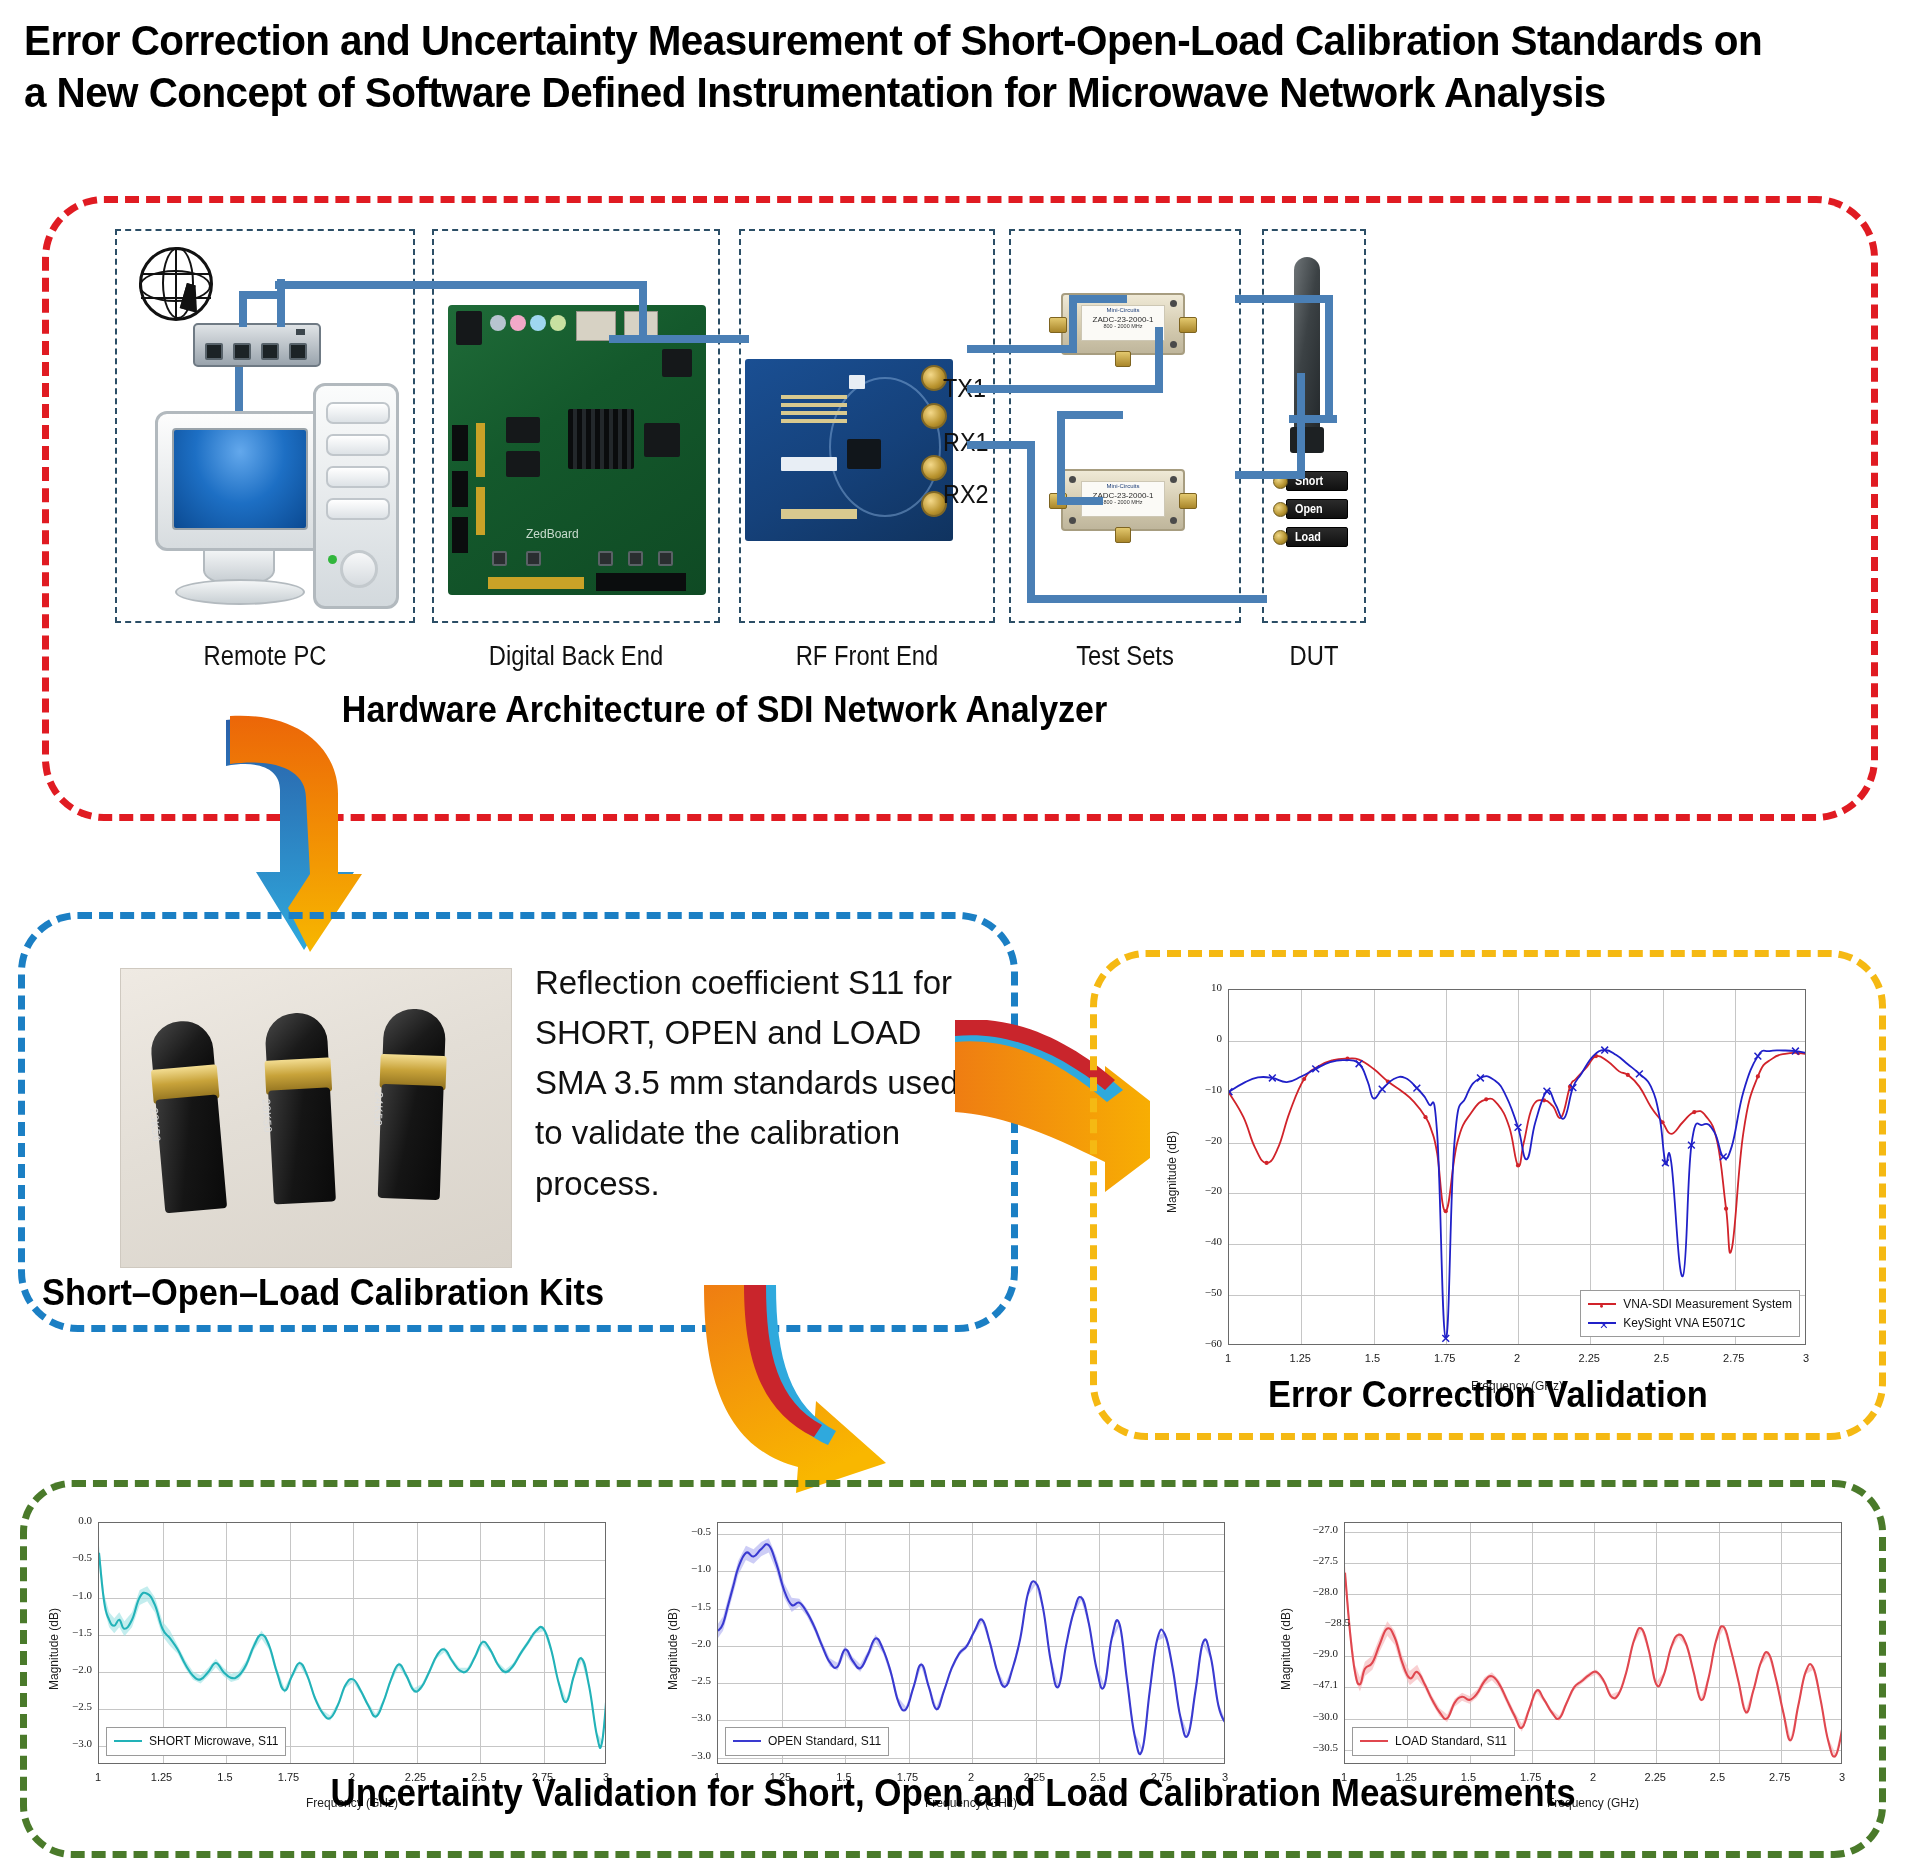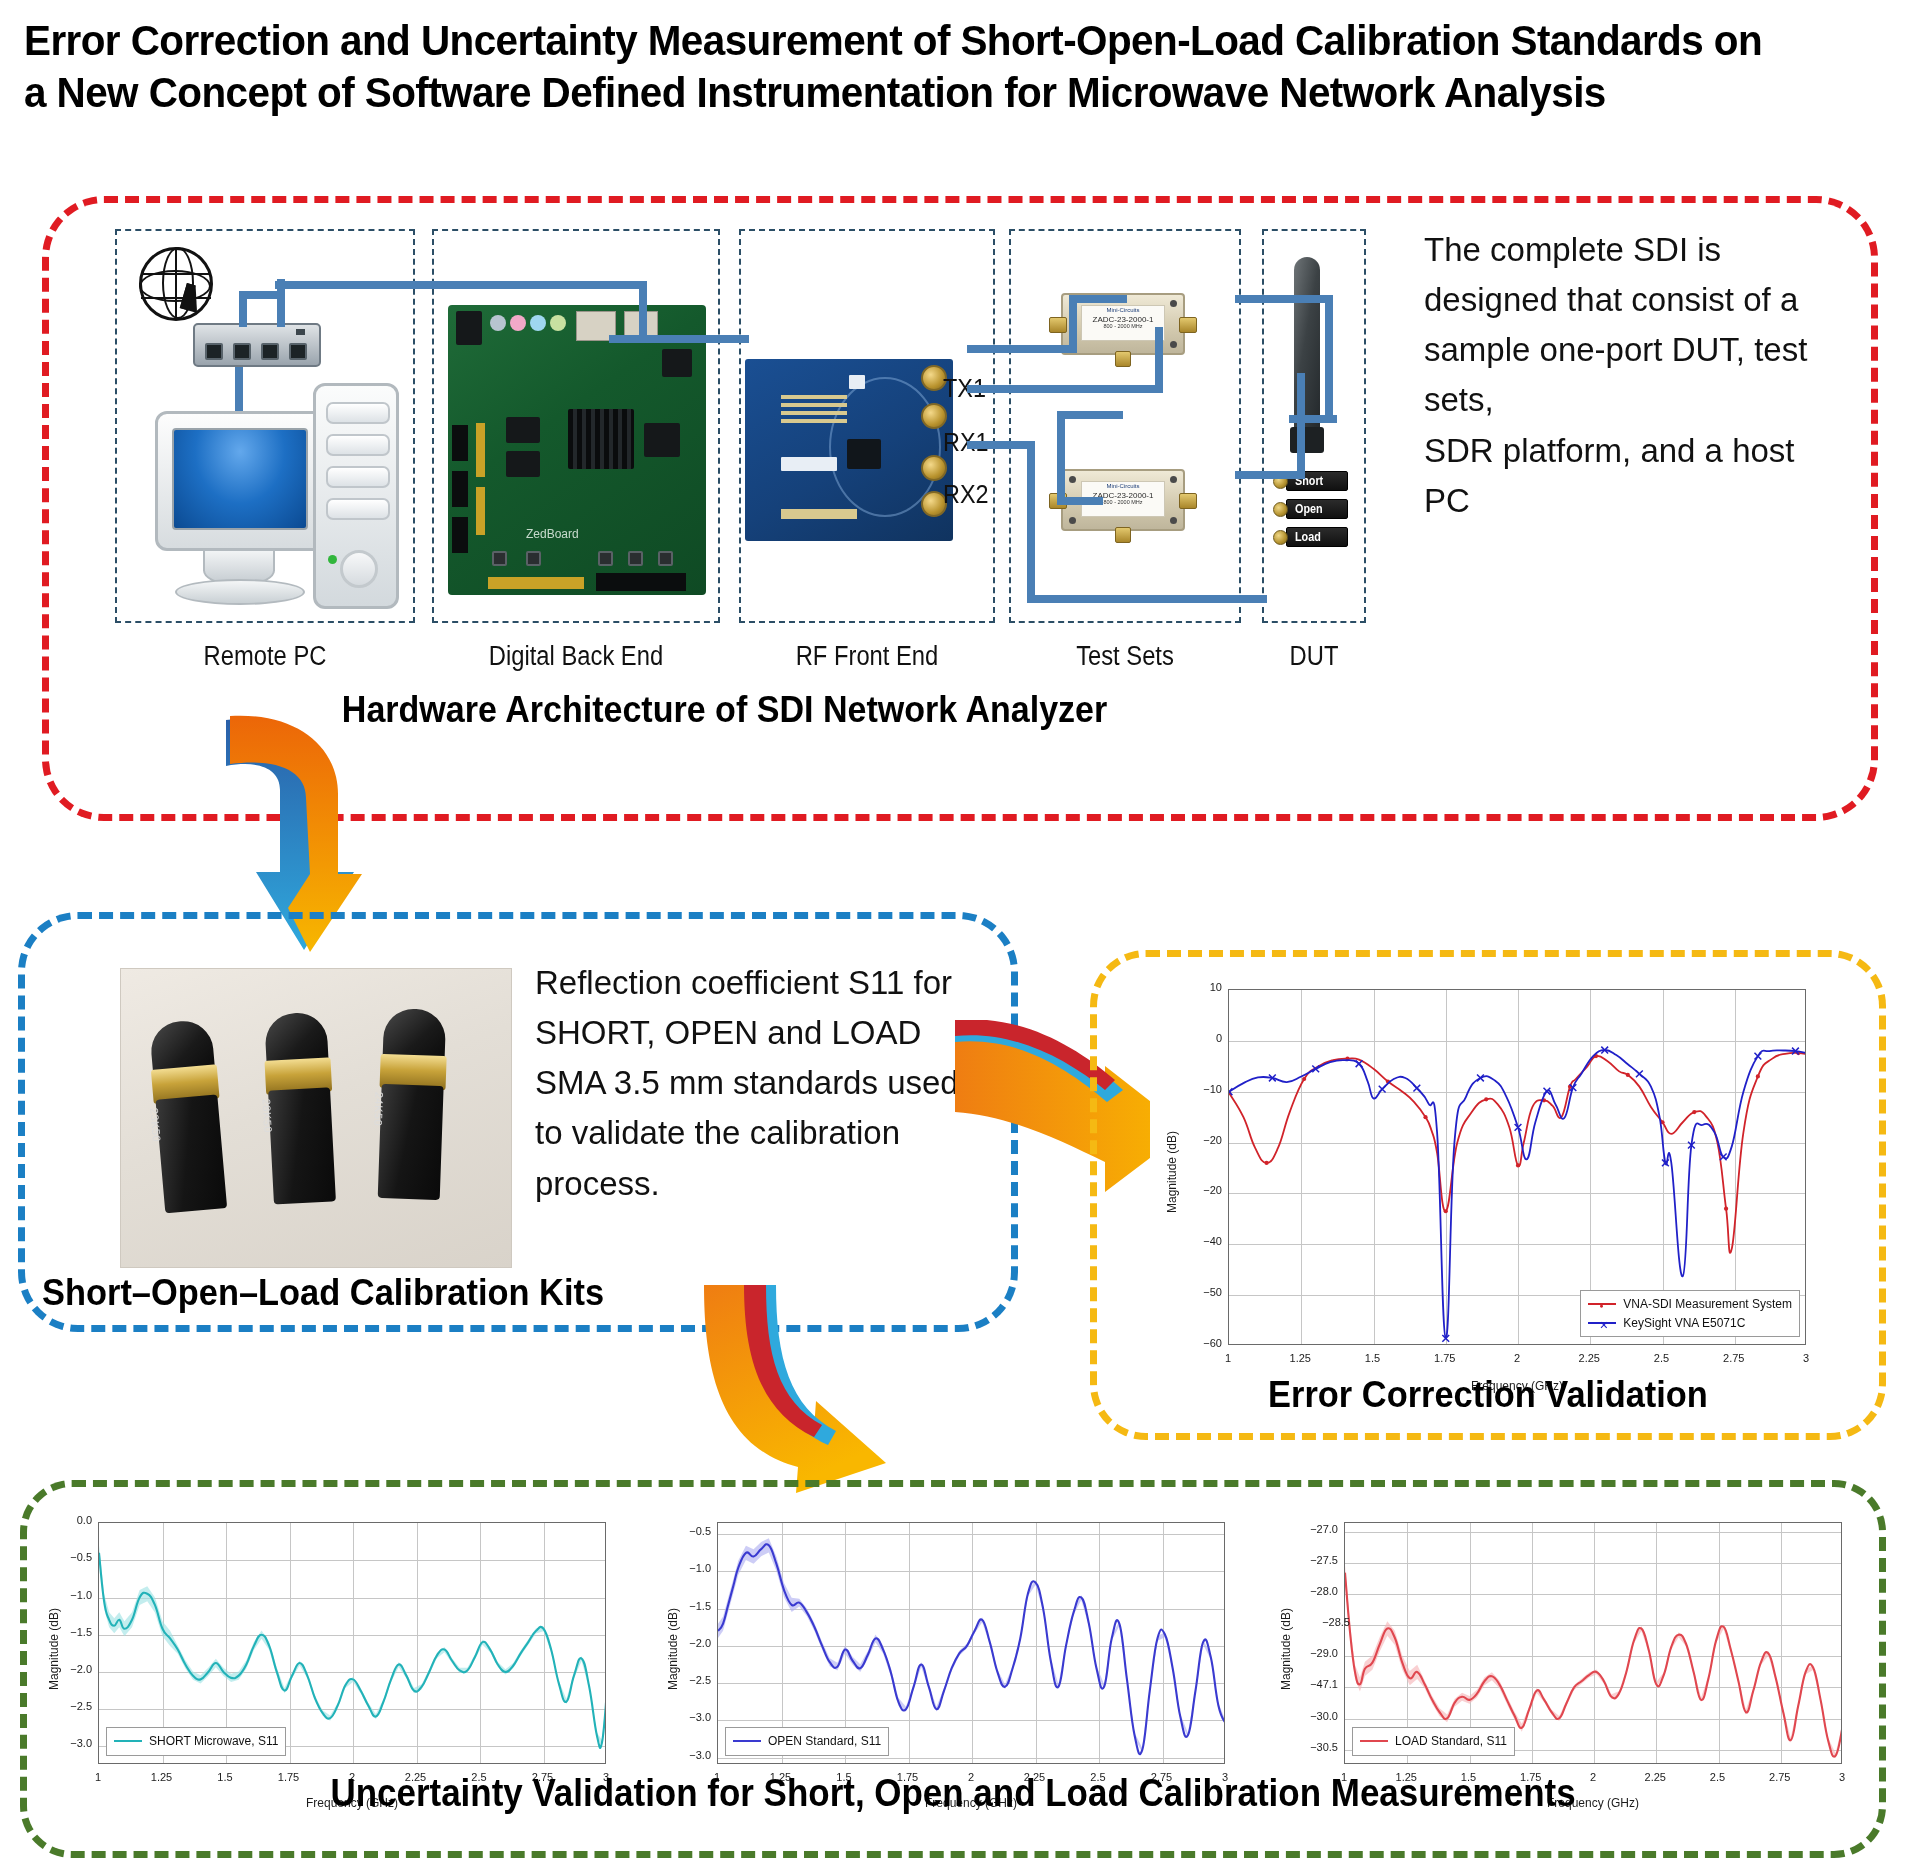--- a/index.html
+++ b/index.html
@@ -307,21 +307,21 @@
   
   .chart { position:absolute; background:#fff; }
   .chart .plot {
     position:absolute; border:1px solid #6a6a6a; background:#fff; overflow:hidden;
   }
   .chart .gl { position:absolute; background:#c6c6c6; }
   .chart .ytick, .chart .xtick {
     position:absolute; font-size:11px; color:#1c1c1c;
     font-family:"Liberation Sans", sans-serif; white-space:nowrap;
   }
-  .chart .ytick { text-align:right; }
+  .chart .ytick { text-align:right;font-family:Liberation Serif, serif; }
   .chart .xtick { text-align:center; }
   .chart .ylab {
     position:absolute; font-size:12px; color:#1c1c1c; white-space:nowrap;
     transform-origin:center center; transform:rotate(-90deg);
   }
   .chart .xlab { position:absolute; font-size:12px; color:#1c1c1c; text-align:center; }
   .chart .legend {
     position:absolute; background:#fff; border:1px solid #9a9a9a;
     padding:4px 7px; font-size:12px; color:#111; line-height:1.55;
     font-family:"Liberation Sans", sans-serif;
@@ -503,22 +503,20 @@
     <div class="wire" style="left:1186px; top:268px; width:68px; height:8px;"></div>
     <div class="wire" style="left:1248px; top:170px; width:8px; height:106px;"></div>
 
     <div class="col-label" id="lbl-pc">Remote PC</div>
     <div class="col-label" id="lbl-dbe">Digital Back End</div>
     <div class="col-label" id="lbl-rf">RF Front End</div>
     <div class="col-label" id="lbl-ts">Test Sets</div>
     <div class="col-label" id="lbl-dut">DUT</div>
 
     <div id="hw-caption">Hardware Architecture of SDI Network Analyzer</div>
-    <div id="sdi-note" style="white-space:pre-line;">The complete SDI is designed that consist of a sample one-port DUT, test sets,
-SDR platform, and a host PC</div>
   </div>
 </div>
 
 <svg class="arrow-svg" style="left:158px; top:712px;" width="250" height="250" viewBox="0 0 250 250">
   <defs>
     <linearGradient id="ga1" x1="0" y1="0" x2="0" y2="1">
       <stop offset="0%" stop-color="#ec6608"></stop>
         <stop offset="100%" stop-color="#f7b700"></stop>
     </linearGradient>
     <linearGradient id="gb1" x1="0" y1="0" x2="0" y2="1">

